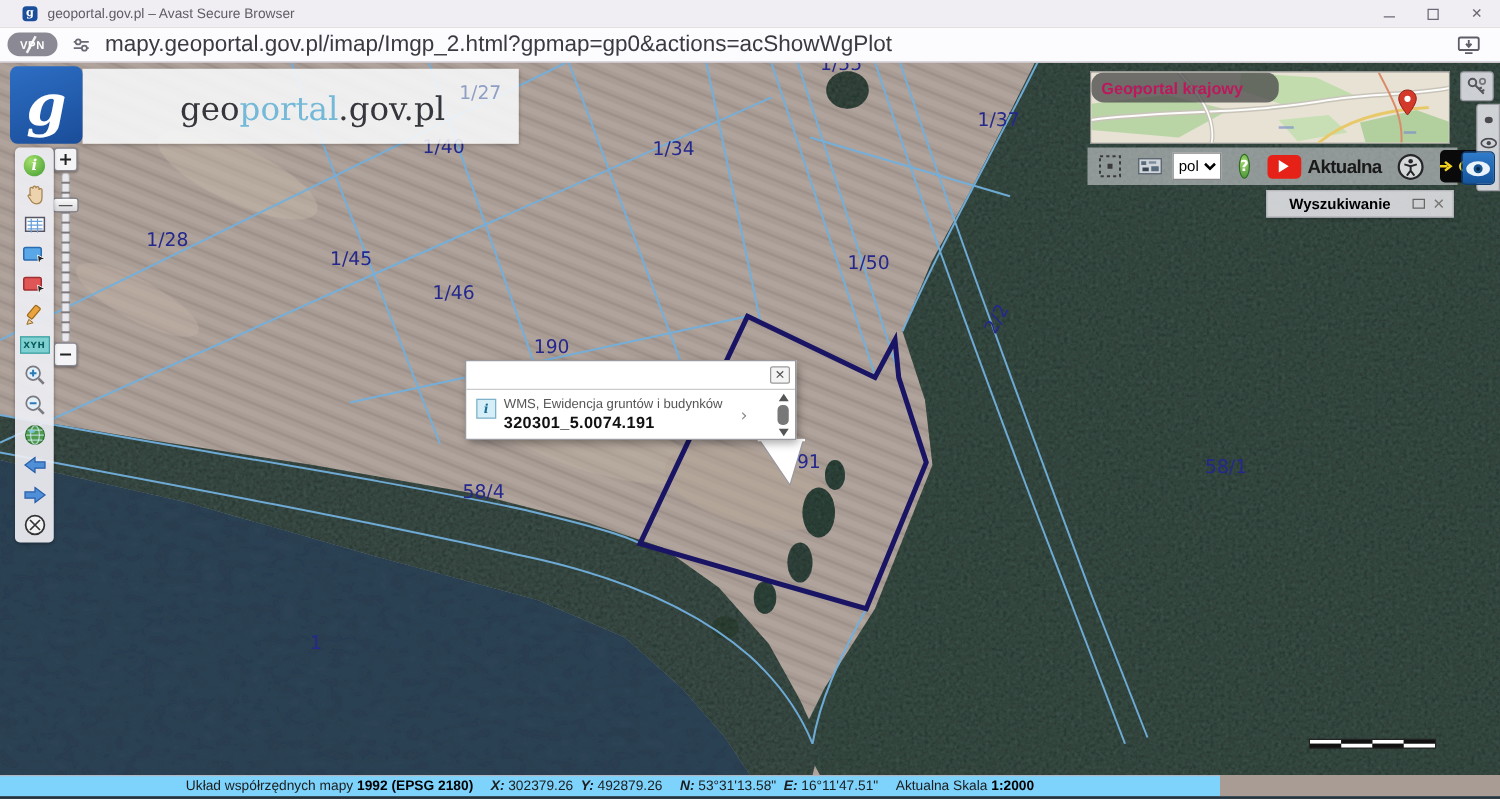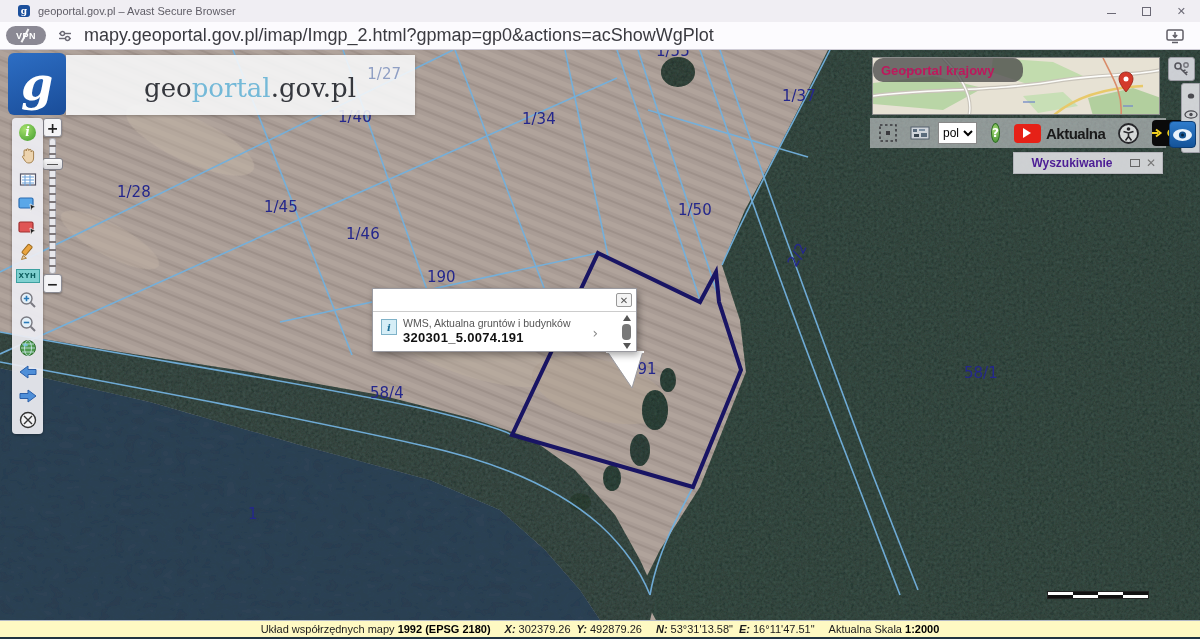--- a/index.html
+++ b/index.html
@@ -68,42 +68,42 @@
   .yt-text{font:bold 15px "Liberation Sans",sans-serif;color:#1a1a1a;letter-spacing:-.5px;}
   .contrast-btn{width:41px;height:26px;background:#0a0a0a;border-radius:4px;margin-left:12px;display:flex;align-items:center;justify-content:center;gap:3px;}
 
   
   .keys-btn{position:absolute;left:1168px;top:7px;width:27px;height:24px;background:rgba(232,232,238,.85);border:1px solid #9a9aa2;border-radius:3px;z-index:5;display:flex;align-items:center;justify-content:center;cursor:pointer;}
   .eye-panel{position:absolute;left:1181px;top:33px;width:19px;height:70px;background:rgba(235,235,240,.85);border:1px solid #a0a0a8;border-radius:3px 0 0 3px;z-index:5;display:flex;flex-direction:column;align-items:center;gap:10px;padding-top:8px;}
   .blue-eye-btn{position:absolute;left:1169px;top:71px;width:27px;height:27px;background:linear-gradient(#2f7ccc,#145399);border:1px solid #0d3d73;border-radius:4px;z-index:6;display:flex;align-items:center;justify-content:center;cursor:pointer;}
 
   
   .search-bar{position:absolute;left:1013px;top:102px;width:150px;height:22px;background:rgba(228,228,231,.88);border:1px solid #b5b5bb;box-shadow:0 1px 2px rgba(0,0,0,.25);z-index:5;display:flex;align-items:center;}
-  .search-title{flex:1;text-align:center;font:bold 12px "Liberation Sans",sans-serif;color:#4c1d95;}
+  .search-title{flex:1;text-align:center;font:bold 12px "Liberation Sans",sans-serif;color:#000000;}
   .sb-min{width:10px;height:8px;border:1.5px solid #666;margin-right:6px;cursor:pointer;}
   .sb-close{color:#777;font:bold 12px "DejaVu Sans",sans-serif;margin-right:6px;cursor:pointer;}
 
   
   .popup{position:absolute;left:372px;top:238px;width:265px;height:64px;background:#fff;border:1px solid #9a9aa0;box-shadow:2px 3px 7px rgba(0,0,0,.35);z-index:7;}
   .popup-close{position:absolute;right:4px;top:4px;width:16px;height:14px;border:1px solid #999;border-radius:2px;background:#f4f4f4;color:#555;font:10px "DejaVu Sans",sans-serif;display:flex;align-items:center;justify-content:center;cursor:pointer;}
   .popup-sep{position:absolute;left:0;top:22px;width:100%;border-top:1px solid #ccc;}
   .popup-row{position:absolute;left:8px;top:28px;right:34px;display:flex;align-items:flex-start;gap:6px;}
   .wms-info-icon{width:16px;height:16px;background:#d6eef7;border:1px solid #7fb2c8;color:#1b6e96;font:bold italic 10px "DejaVu Serif",serif;display:flex;align-items:center;justify-content:center;flex:none;margin-top:2px;}
   .popup-line1{font:10.5px "Liberation Sans",sans-serif;color:#555;}
   .popup-line2{font:bold 13px "Liberation Sans",sans-serif;color:#111;margin-top:1px;letter-spacing:.3px;}
   .popup-chevron{position:absolute;right:38px;top:36px;color:#888;font:14px "DejaVu Sans",sans-serif;cursor:pointer;}
   .popup-scroll{position:absolute;right:3px;top:26px;width:13px;height:34px;display:flex;flex-direction:column;align-items:center;justify-content:space-between;}
   .ps-arrow{width:0;height:0;border-left:4px solid transparent;border-right:4px solid transparent;cursor:pointer;}
   .ps-up{border-bottom:6px solid #555;}
   .ps-down{border-top:6px solid #555;}
   .ps-thumb{width:9px;height:16px;background:#787878;border-radius:4px;cursor:grab;}
   .popup-tail{position:absolute;left:606px;top:301px;z-index:6;}
 
   
-  .statusbar{position:absolute;left:0;top:620px;width:1200px;height:17px;background:#fef9c3;border-top:1px solid #b0b7c4;display:flex;align-items:center;justify-content:center;font:11px "Liberation Sans",sans-serif;color:#1c1c1c;}
+  .statusbar{position:absolute;left:0;top:620px;width:976px;height:17px;background:#7dd3fc;border-top:1px solid #b0b7c4;display:flex;align-items:center;justify-content:center;font:11px "Liberation Sans",sans-serif;color:#1c1c1c;}
   .statusbar b{color:#000;}
   .statusbar .lbl{font-style:italic;font-weight:bold;margin-left:14px;margin-right:3px;}
   .statusbar .gap{margin-left:14px;}
   .bottom-strip{position:absolute;left:0;top:637px;width:1200px;height:2px;background:#203442;}
 </style>
 </head>
 <body>
 
 <div id="stage">
 
@@ -421,21 +421,21 @@
       <div class="sb-min"></div>
       <div class="sb-close">✕</div>
     </div>
 
     <div class="popup">
       <div class="popup-close">✕</div>
       <div class="popup-sep"></div>
       <div class="popup-row">
         <div class="wms-info-icon">i</div>
         <div>
-          <div class="popup-line1">WMS, Aktualna gruntów i budynków</div>
+          <div class="popup-line1">WMS, Ewidencja gruntów i budynków</div>
           <div class="popup-line2">320301_5.0074.191</div>
         </div>
       </div>
       <div class="popup-chevron">›</div>
       <div class="popup-scroll">
         <div class="ps-arrow ps-up"></div>
         <div class="ps-thumb"></div>
         <div class="ps-arrow ps-down"></div>
       </div>
     </div>

